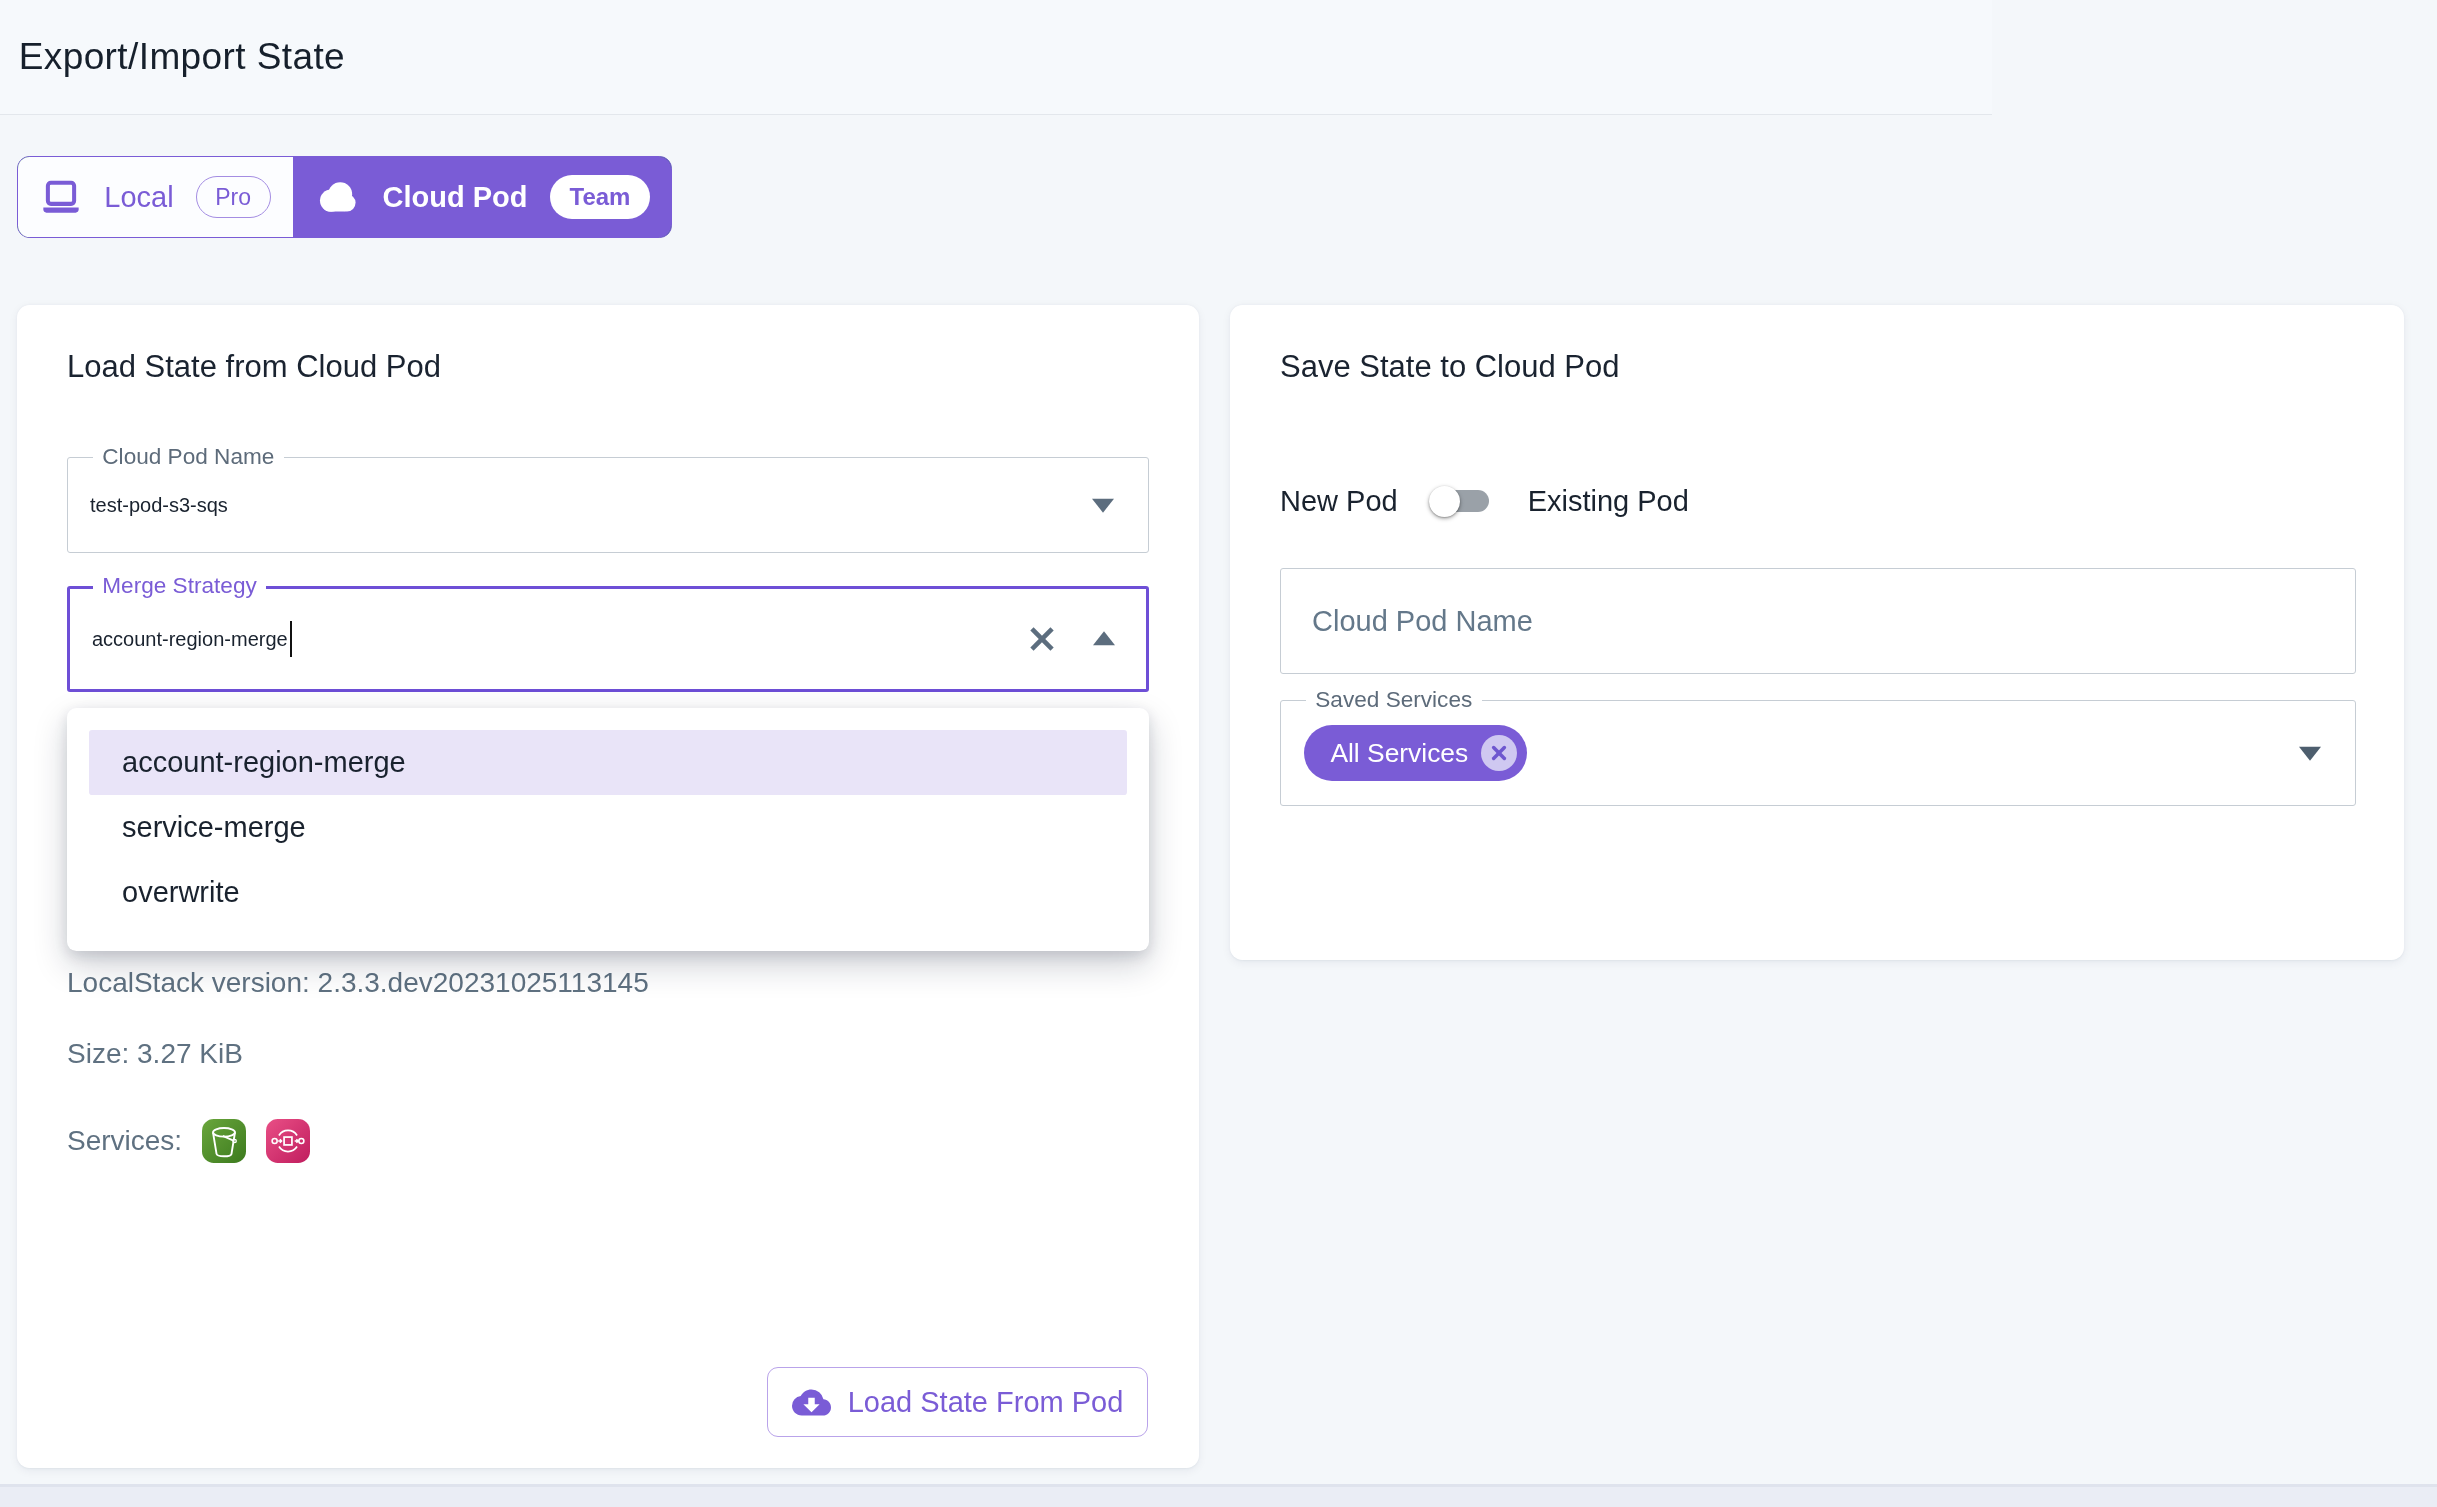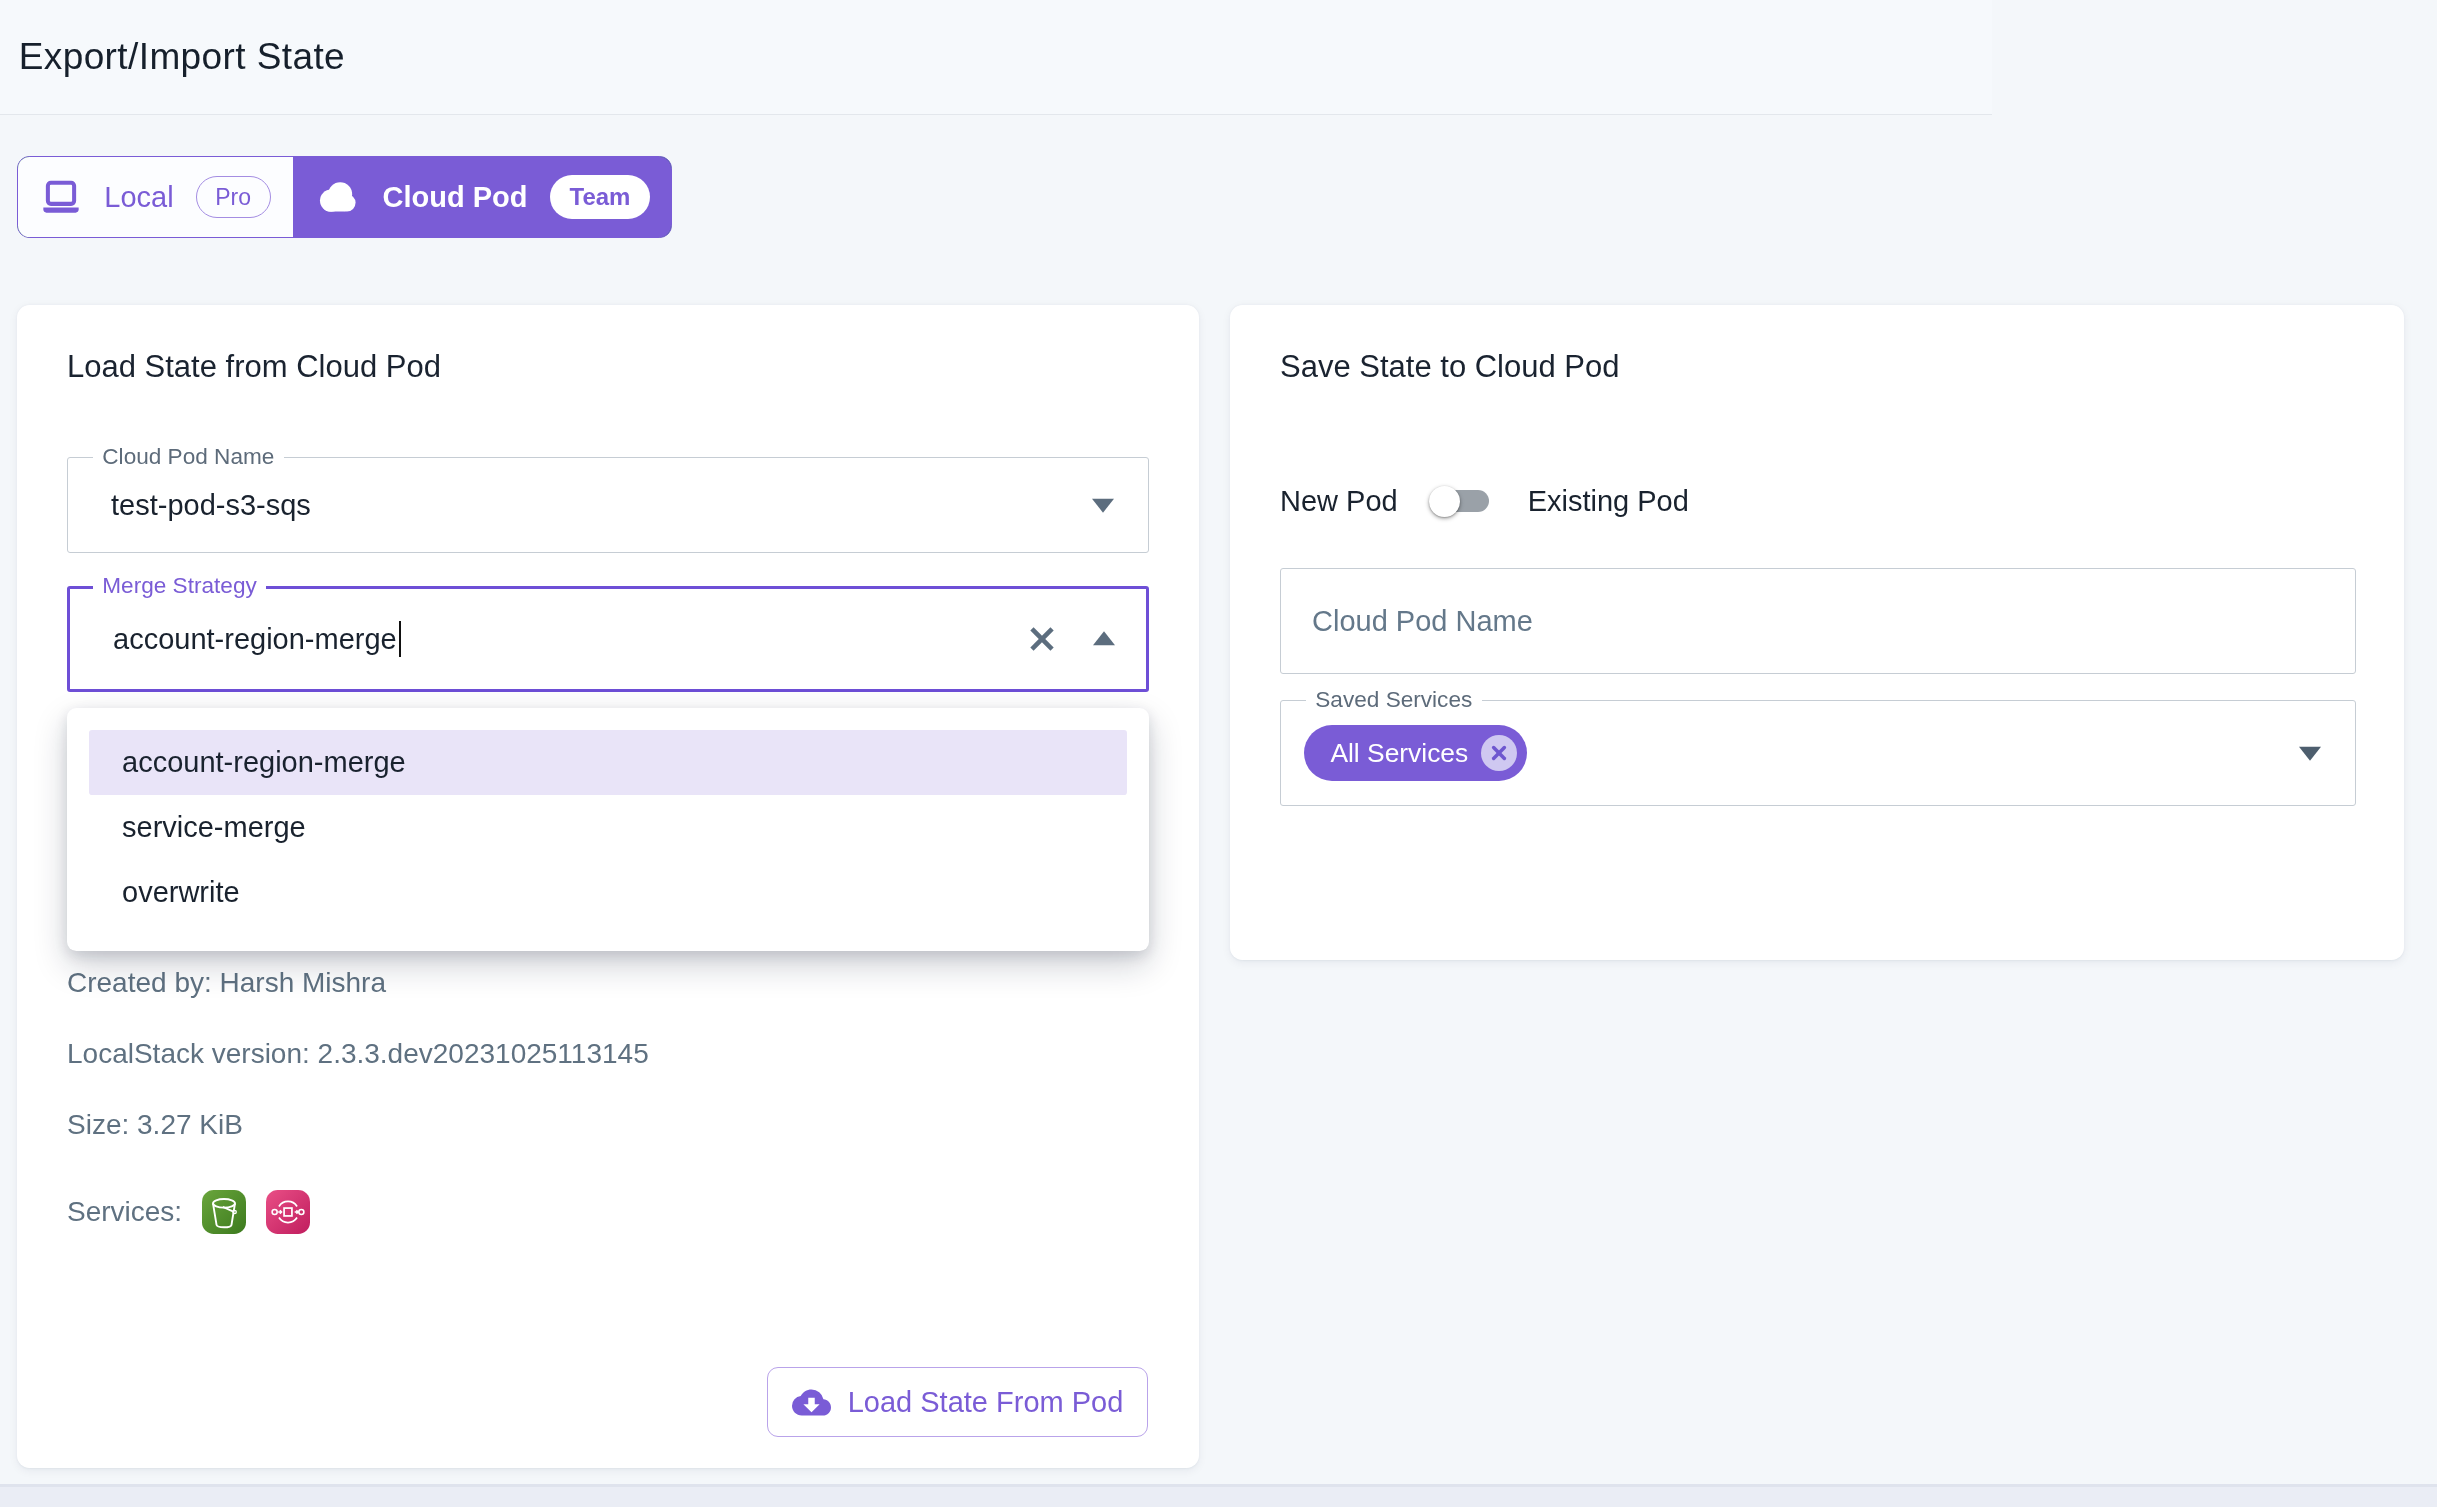--- a/index.html
+++ b/index.html
@@ -50,22 +50,22 @@
 
   
   .field {
     position:absolute; border:1.6px solid #c6cdd4; border-radius:3px; background:#fff;
   }
   .field-label {
     position:absolute; top:-14px; left:25px; background:#ffffff; padding:0 9.3px;
     font-size:22.6px; color:#5d6b7a; line-height:26.4px; white-space:nowrap;
   }
   .field-value {
-    position:absolute; left:43px; top:50%; transform:translateY(-50%);
-    font-size:29px; color:#19222e; white-space:nowrap; display:flex; align-items:center;
+    position:absolute; left:22px; top:50%; transform:translateY(-50%);
+    font-size:20px; color:#19222e; white-space:nowrap; display:flex; align-items:center;
   }
   .field.focused { border:3.1px solid #6e4fd6; }
   .field.focused .field-label { color:#7a5cd6; left:23px; top:-15.6px; }
   .caret { display:inline-block; width:2.3px; height:36px; background:#111; margin-left:2.3px; }
 
   .arrow-down, .arrow-up {
     position:absolute; width:0; height:0; top:50%; right:34px;
     border-left:11.7px solid transparent; border-right:11.7px solid transparent;
   }
   .arrow-down { border-top:14.8px solid #5c6d7e; transform:translateY(-45%); }
@@ -198,21 +198,20 @@
     <span class="arrow-up"></span>
   </div>
 
   <div class="options-popup">
     <div class="option highlighted">account-region-merge</div>
     <div class="option">service-merge</div>
     <div class="option">overwrite</div>
   </div>
 
   <div class="meta-block">
-    <div class="meta-line">Created by: Harsh Mishra</div>
     <div class="meta-line">LocalStack version: 2.3.3.dev20231025113145</div>
     <div class="meta-line">Size: 3.27 KiB</div>
     <div class="services-row">
       <span class="meta-line" style="margin-bottom:0">Services:</span>
       <span class="service-tile">
         <svg width="44" height="44" viewBox="0 0 56 56">
           <defs>
             <linearGradient id="g-s3" x1="0" y1="0" x2="1" y2="1">
               <stop offset="0" stop-color="#6aa63c"></stop>
                 <stop offset="1" stop-color="#3c7a1e"></stop>

